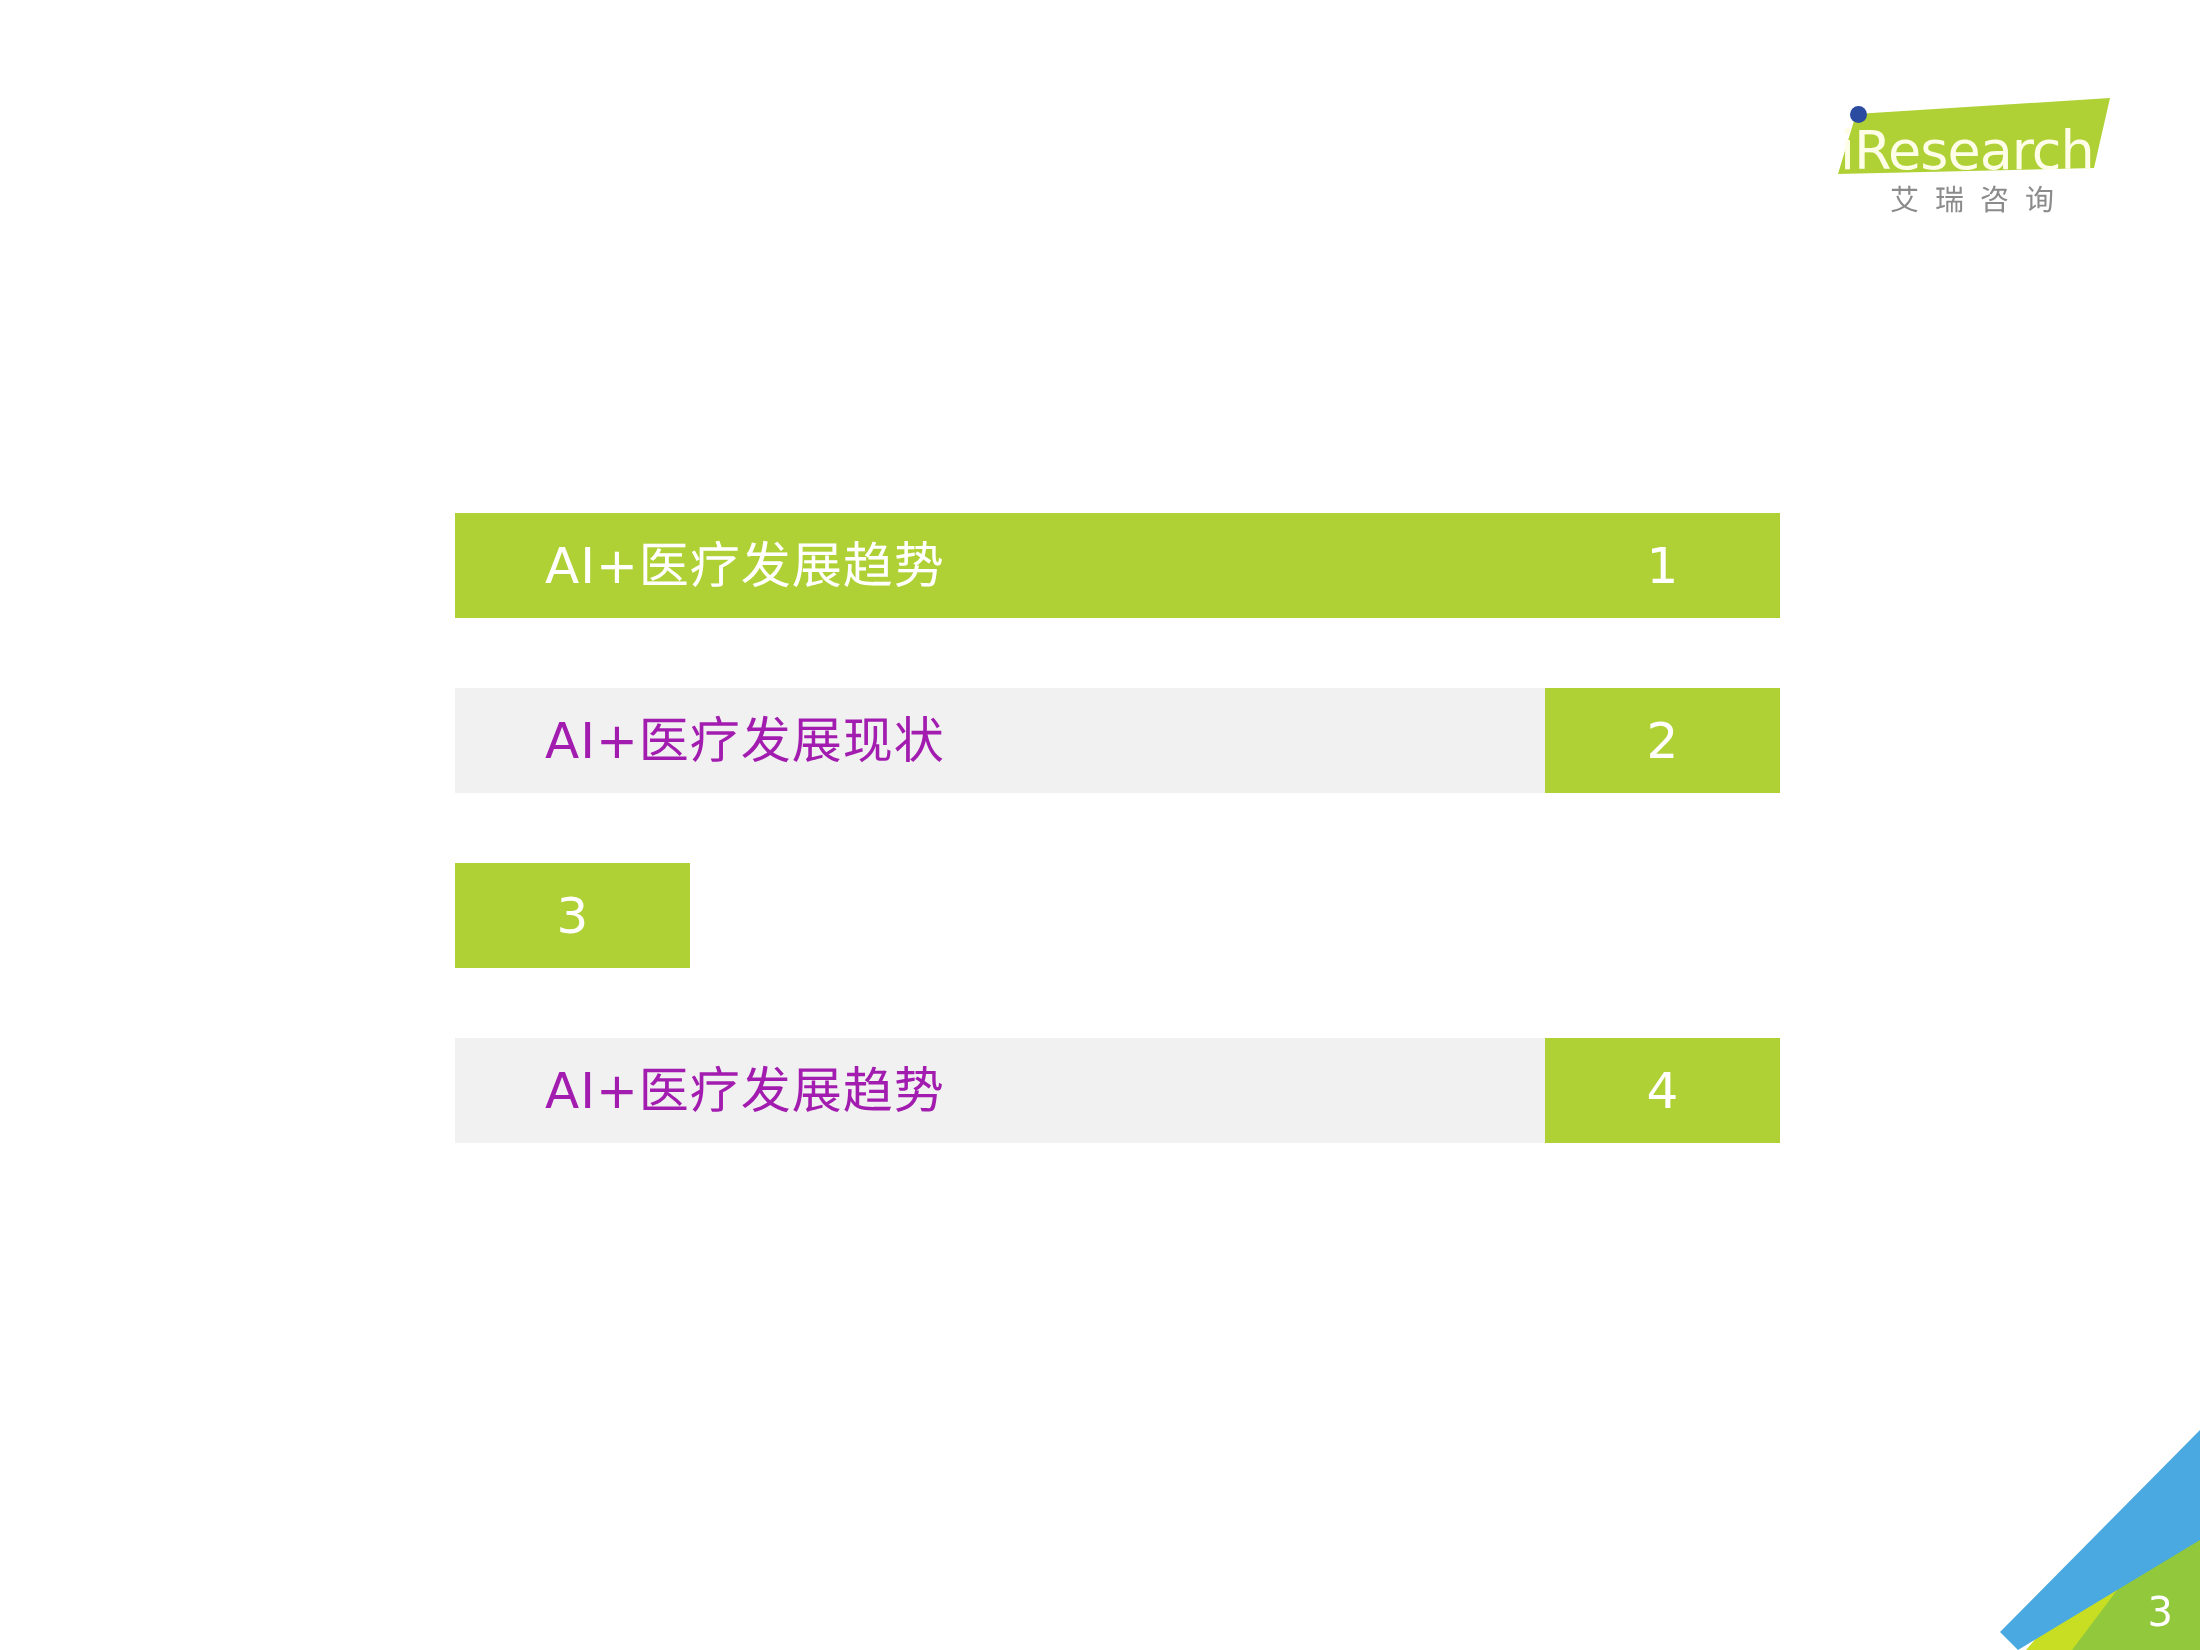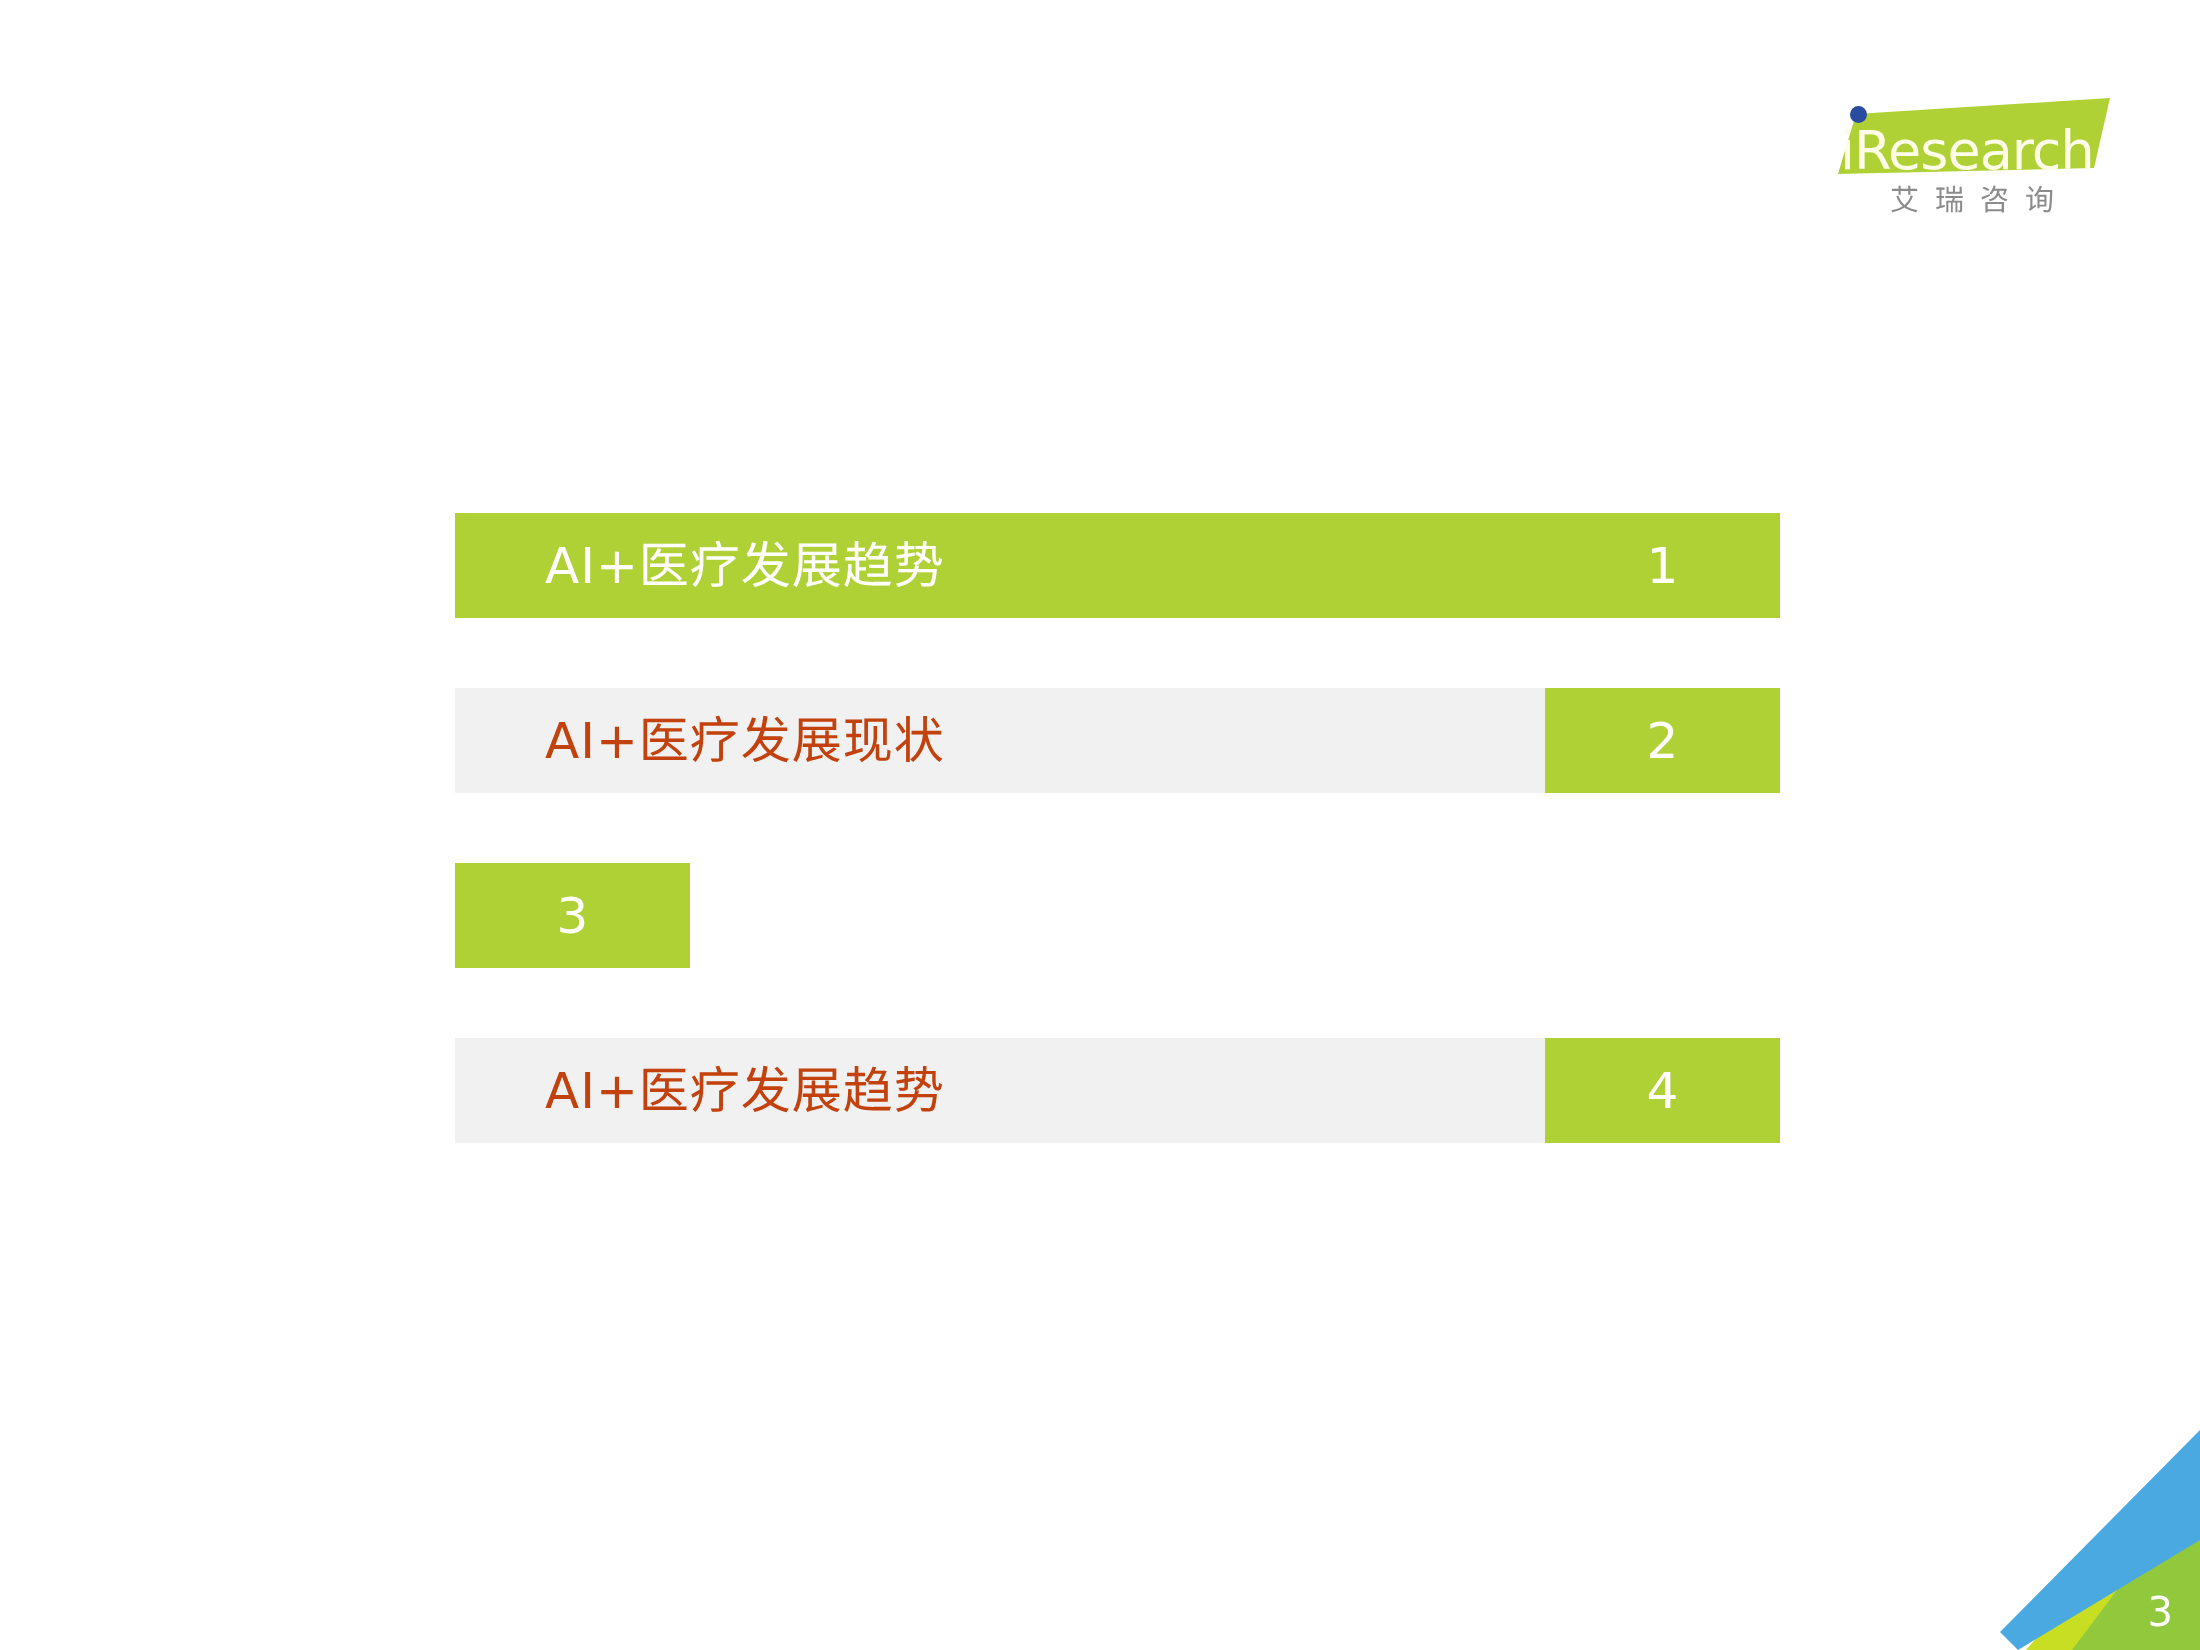--- a/index.html
+++ b/index.html
@@ -122,21 +122,21 @@
     color: #ffffff;
   }
   .toc-row.is-active .row-num {
     background: #b0d136;
     color: #ffffff;
   }
 
   
   .toc-row.is-inactive .row-label {
     background: #f1f1f1;
-    color: #c2410c;
+    color: #a21caf;
   }
   .toc-row.is-inactive .row-num {
     background: #b0d136;
     color: #ffffff;
   }
 
   
   .corner {
     position: absolute;
     right: 0;

